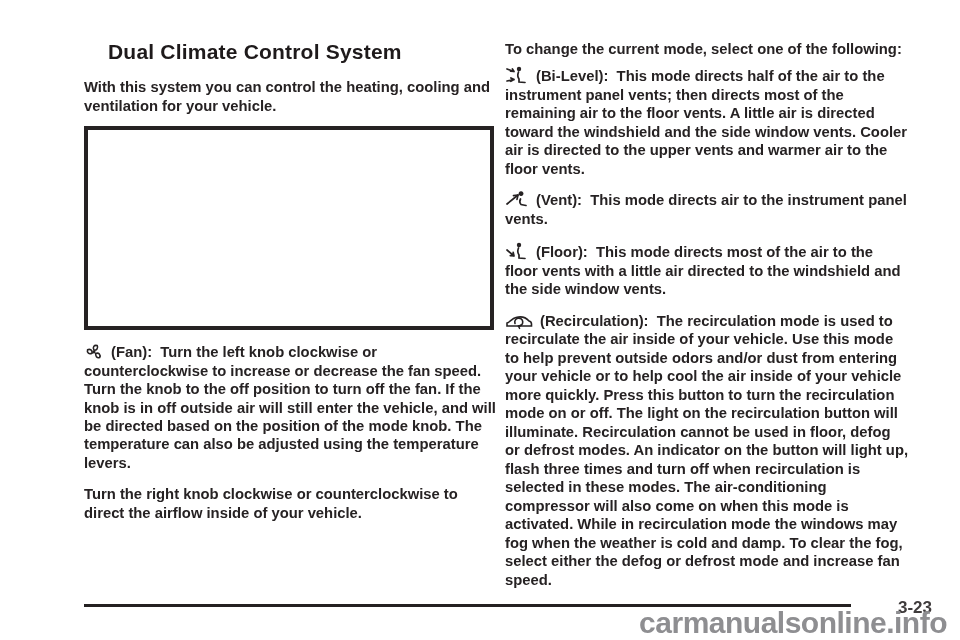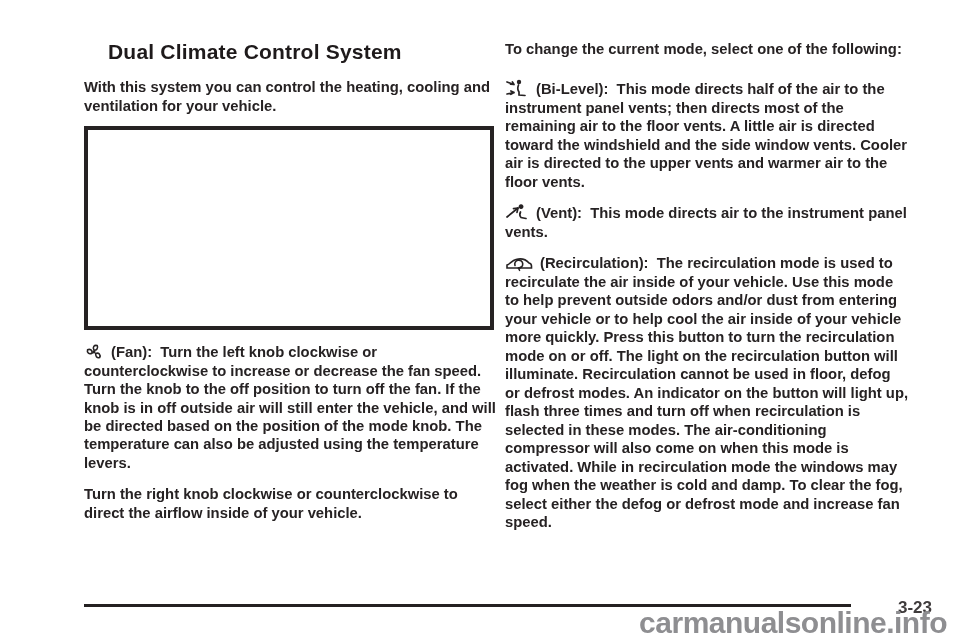--- a/index.html
+++ b/index.html
@@ -39,21 +39,21 @@
 
   .para { margin-bottom: 13px; }
   .mode-label { font-weight: 700; }
   .mode-label::after { content: "\00a0\00a0"; }
 
   .icon {
     display: inline-block; vertical-align: -4px; margin-right: 7px;
   }
   .icon svg { display: block; }
 
-  .lead { margin-bottom: 20px; }
+  .lead { margin-bottom: 7px; }
 
   .footer-rule {
     position: absolute; left: 84px; top: 604px;
     width: 767px; height: 3px; background: #242021;
   }
   .page-number {
     position: absolute; left: 884px; top: 598px;
     width: 48px; text-align: right;
     font-size: 17px; font-weight: 700; color: #3f3b3c;
   }
@@ -113,20 +113,31 @@
           <g fill="none" stroke="#262223" stroke-width="1.7" stroke-linecap="round">
             <path d="M2 13 L 13 4"></path>
             <path d="M13 4 L 8.5 4.6 M13 4 L 12 8.4"></path>
             <path d="M16 5 a2.4 2.4 0 1 1 0.1 0 Z" fill="#262223" stroke="none"></path>
             <path d="M15.5 8 C 14.5 10, 14.5 12, 16 13.5 L 21 14.5"></path>
           </g>
         </svg>
       </span><span class="mode-label">(Vent):</span><span>This mode directs air to the instrument panel vents.</span>
     </p>
 
+    <p class="body-text para">
+      <span class="icon">
+        <svg width="24" height="20" viewBox="0 0 24 20">
+          <g fill="none" stroke="#262223" stroke-width="1.7" stroke-linecap="round">
+            <circle cx="14" cy="4" r="2.2" fill="#262223" stroke="none"></circle>
+            <path d="M13.5 7 C 12.5 9.5, 12.5 12, 14 14 L 14 17 L 20 17.5"></path>
+            <path d="M2 9 L 9 15 M9 15 L 5.3 14.6 M9 15 L 8.2 11.4"></path>
+          </g>
+        </svg>
+      </span><span class="mode-label">(Floor):</span><span>This mode directs most of the air to the floor vents with a little air directed to the windshield and the side window vents.</span>
+    </p>
 
     <p class="body-text para">
       <span class="icon">
         <svg width="28" height="18" viewBox="0 0 28 18">
           <g fill="none" stroke="#262223" stroke-width="1.6" stroke-linecap="round">
             <path d="M2 14 L 2 11 C 5 10, 7 6.5, 11 5.5 C 16 4.2, 21 5.5, 24 9 C 26 9.5, 26.5 10.5, 26.5 12 L 26.5 14 Z"></path>
             <path d="M10 11.5 a 4 4 0 1 1 3.4 2.6"></path>
             <path d="M13.4 14.1 L 16.2 13 M13.4 14.1 L 14.6 16.4" stroke-width="1.4"></path>
           </g>
         </svg>

